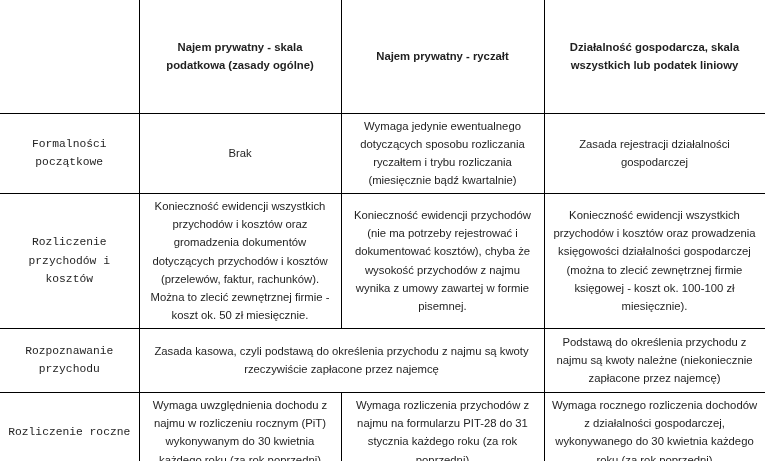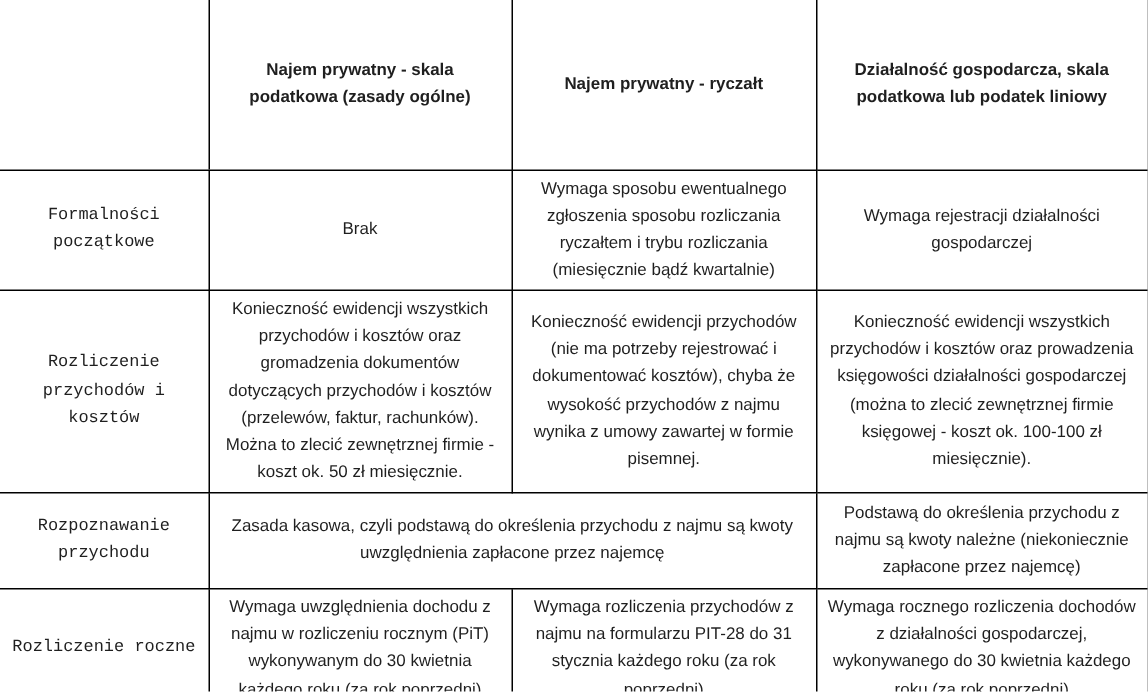--- a/index.html
+++ b/index.html
@@ -79,40 +79,40 @@
     <col class="c1">
       <col class="c2">
       <col class="c3">
       <col class="c4">
   </colgroup>
   <tbody>
     <tr class="header-row">
       <td class="blank-corner no-left no-top no-right"></td>
       <td class="col-header no-top">Najem prywatny - skala podatkowa (zasady ogólne)</td>
       <td class="col-header no-top">Najem prywatny - ryczałt</td>
-      <td class="col-header no-top">Działalność gospodarcza, skala podatkowa lub podatek liniowy</td>
+      <td class="col-header no-top">Działalność gospodarcza, skala wszystkich lub podatek liniowy</td>
     </tr>
 
     <tr class="row-1">
       <td class="row-label no-left">Formalności początkowe</td>
       <td>Brak</td>
-      <td>Wymaga sposobu ewentualnego zgłoszenia sposobu rozliczania ryczałtem i trybu rozliczania (miesięcznie bądź kwartalnie)</td>
-      <td>Wymaga rejestracji działalności gospodarczej</td>
+      <td>Wymaga jedynie ewentualnego dotyczących sposobu rozliczania ryczałtem i trybu rozliczania (miesięcznie bądź kwartalnie)</td>
+      <td>Zasada rejestracji działalności gospodarczej</td>
     </tr>
 
     <tr class="row-2">
       <td class="row-label no-left">Rozliczenie przychodów i kosztów</td>
       <td>Konieczność ewidencji wszystkich przychodów i kosztów oraz gromadzenia dokumentów dotyczących przychodów i kosztów (przelewów, faktur, rachunków). Można to zlecić zewnętrznej firmie - koszt ok. 50 zł miesięcznie.</td>
       <td>Konieczność ewidencji przychodów (nie ma potrzeby rejestrować i dokumentować kosztów), chyba że wysokość przychodów z najmu wynika z umowy zawartej w formie pisemnej.</td>
       <td>Konieczność ewidencji wszystkich przychodów i kosztów oraz prowadzenia księgowości działalności gospodarczej (można to zlecić zewnętrznej firmie księgowej - koszt ok. 100-100 zł miesięcznie).</td>
     </tr>
 
     <tr class="row-3">
       <td class="row-label no-left">Rozpoznawanie przychodu</td>
-      <td colspan="2">Zasada kasowa, czyli podstawą do określenia przychodu z najmu są kwoty uwzględnienia zapłacone przez najemcę</td>
+      <td colspan="2">Zasada kasowa, czyli podstawą do określenia przychodu z najmu są kwoty rzeczywiście zapłacone przez najemcę</td>
       <td>Podstawą do określenia przychodu z najmu są kwoty należne (niekoniecznie zapłacone przez najemcę)</td>
     </tr>
 
     <tr class="row-4">
       <td class="row-label no-left">Rozliczenie roczne</td>
       <td>Wymaga uwzględnienia dochodu z najmu w rozliczeniu rocznym (PiT) wykonywanym do 30 kwietnia każdego roku (za rok poprzedni)</td>
       <td>Wymaga rozliczenia przychodów z najmu na formularzu PIT-28 do 31 stycznia każdego roku (za rok poprzedni)</td>
       <td>Wymaga rocznego rozliczenia dochodów z działalności gospodarczej, wykonywanego do 30 kwietnia każdego roku (za rok poprzedni)</td>
     </tr>
   </tbody>

